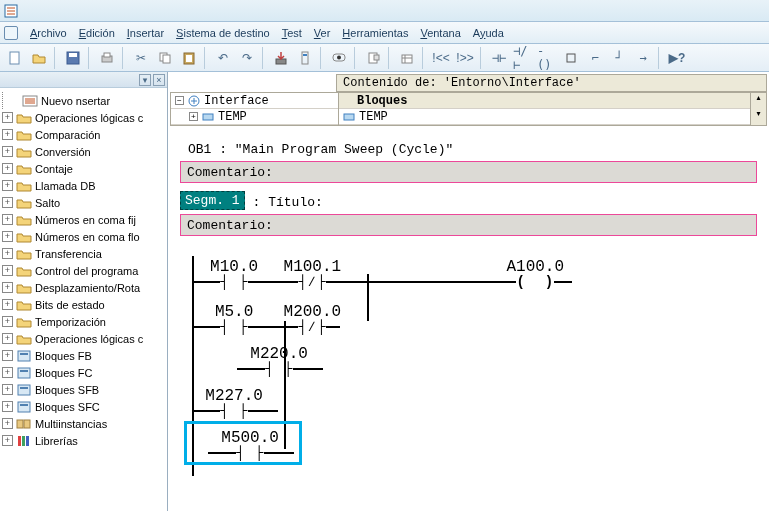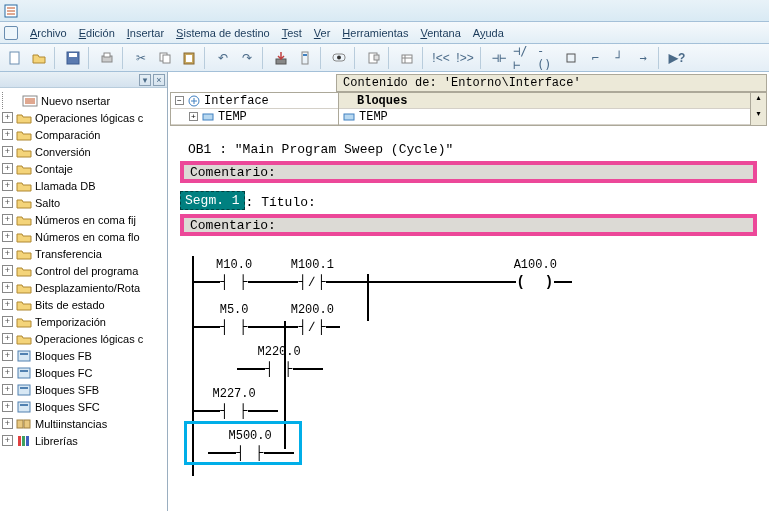--- a/index.html
+++ b/index.html
@@ -27,29 +27,29 @@
 .pathbar .pl{padding:0 6px;color:#000;}
 .iftable{display:flex;margin:0 2px;border:1px solid #aca899;}
 .ifleft{width:168px;border-right:1px solid #aca899;background:#fff;}
 .ifright{flex:1;background:#fff;}
 .ifrow{height:16px;display:flex;align-items:center;font-family:'Courier New',monospace;font-size:12px;border-bottom:1px solid #d4d0c8;padding:0 4px;}
 .ifhdr{background:#ece9d8;font-weight:bold;}
 .ifexp{width:9px;height:9px;border:1px solid #888;font-size:8px;line-height:7px;text-align:center;margin-right:4px;}
 .ifico{width:12px;height:12px;margin-right:4px;}
 .code{flex:1;overflow:auto;padding:8px 8px 8px 8px;font-family:'Courier New',monospace;font-size:13px;color:#000;}
 .obline{margin:8px 0 4px 12px;}
-.comentbox{background:#dcdad5;border:4px solid #ec4899;height:22px;display:flex;align-items:center;padding:0 6px;margin:0 4px;}
+.comentbox{background:#dcdad5;border:1px solid #ec4899;height:22px;display:flex;align-items:center;padding:0 6px;margin:0 4px;}
 .segrow{display:flex;align-items:flex-end;margin:8px 0 4px 4px;}
 .segtag{background:#008080;color:#fff;padding:1px 4px;border:1px dashed #004040;}
 .ladder{position:relative;margin:20px 0 0 8px;height:220px;}
 .rail{position:absolute;left:8px;top:0;bottom:0;width:2px;background:#000;}
 .rung{position:absolute;left:8px;display:flex;align-items:center;}
 .wire{height:2px;background:#000;}
 .contact{display:flex;flex-direction:column;align-items:center;position:relative;}
-.clabel{font-size:12px;position:absolute;top:-16px;white-space:nowrap;}
+.clabel{font-size:16px;position:absolute;top:-16px;white-space:nowrap;}
 .csym{font-size:14px;letter-spacing:1px;font-weight:bold;}
 .vbar{width:2px;background:#000;position:absolute;}
 .highlight{position:absolute;border:3px solid #00aee8;}
 svg{display:block;}
 </style>
 </head>
 <body>
 
 <div class="titlebar">
   <span class="icon">
@@ -425,21 +425,21 @@
       </div>
     </div>
 
     <div class="code">
       <div class="obline">OB1 :   "Main Program Sweep (Cycle)"</div>
       <div class="comentbox">
           <span>Comentario:</span>
         </div>
       <div class="segrow">
         <span class="segtag">Segm. 1</span>
-        <span style="margin-left:1px;">: Título:</span>
+        <span style="margin-left:8px;">: Título:</span>
       </div>
       <div class="comentbox">
           <span>Comentario:</span>
         </div>
 
       <div class="ladder">
         <div class="rail"></div>
 
         <div class="rung" style="top:18px;">
           <div class="wire" style="width:28px;"></div>

